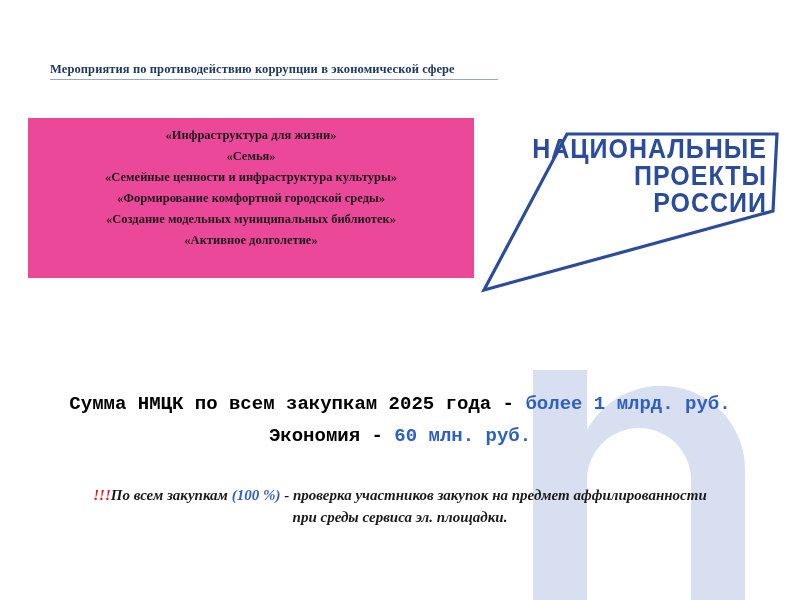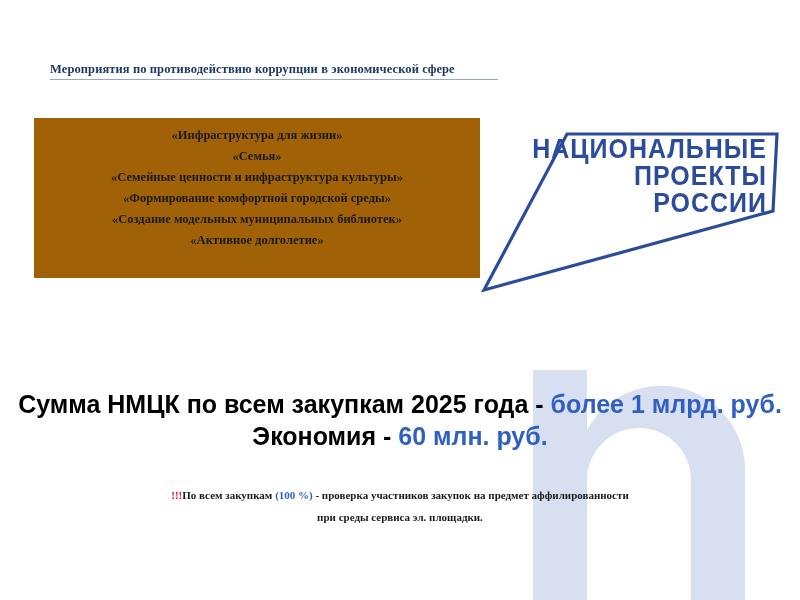--- a/index.html
+++ b/index.html
@@ -54,25 +54,25 @@
   #heading-rule {
     margin-top: 3px;
     height: 1px;
     width: 448px;
     background: #97a8c4;
   }
 
   
   #projects-panel {
     position: absolute;
-    left: 34px;
+    left: 28px;
     top: 118px;
     width: 446px;
     height: 160px;
-    background: #a16207;
+    background: #ec4899;
     z-index: 2;
     padding-top: 7px;
     box-sizing: border-box;
   }
   .project-item {
     text-align: center;
     font-family: "Liberation Serif", "DejaVu Serif", serif;
     font-size: 12.5px;
     font-weight: bold;
     color: #1a1a1a;
@@ -101,45 +101,46 @@
   
   #summary-block {
     position: absolute;
     left: 0px;
     top: 388px;
     width: 800px;
     z-index: 3;
     text-align: center;
   }
   .summary-line {
-    font-family: Liberation Sans, sans-serif;
-    font-size: 25px;
+    font-family: Liberation Mono, monospace;
+    font-size: 19px;
     font-weight: bold;
     color: #000000;
     line-height: 32px;
     white-space: nowrap;
   }
   .accent-blue { color: #2f5fc0; }
 
   
   #note-block {
     position: absolute;
     left: 0px;
     top: 484px;
     width: 800px;
     z-index: 3;
     text-align: center;
   }
   .note-line {
     font-family: "Liberation Serif", "DejaVu Serif", serif;
-    font-size: 11px;
+    font-size: 15px;
     font-weight: bold;
     color: #1a1a1a;
     line-height: 22px;
     white-space: nowrap;
+    font-style: italic;
   }
   .accent-red { color: #e81123; }
 </style>
 </head>
 <body>
 
 <div id="slide">
 
   <div id="watermark">
     <svg width="300" height="260" viewBox="0 0 300 260" xmlns="http://www.w3.org/2000/svg">

